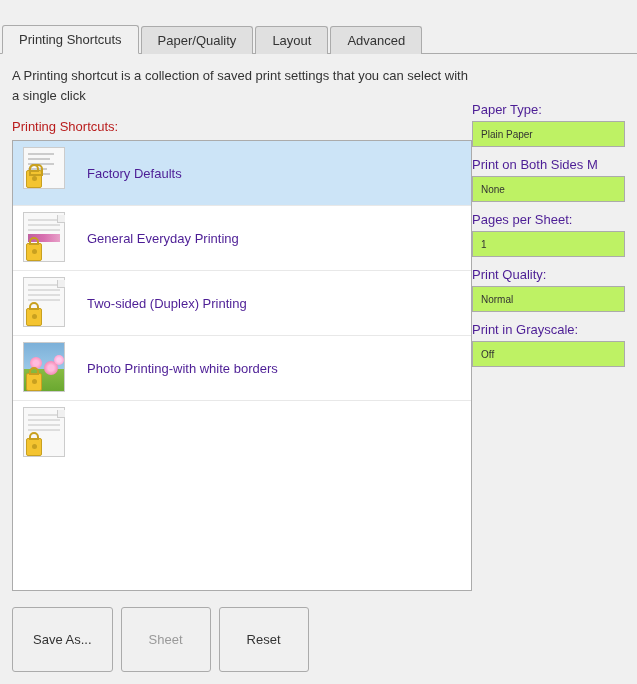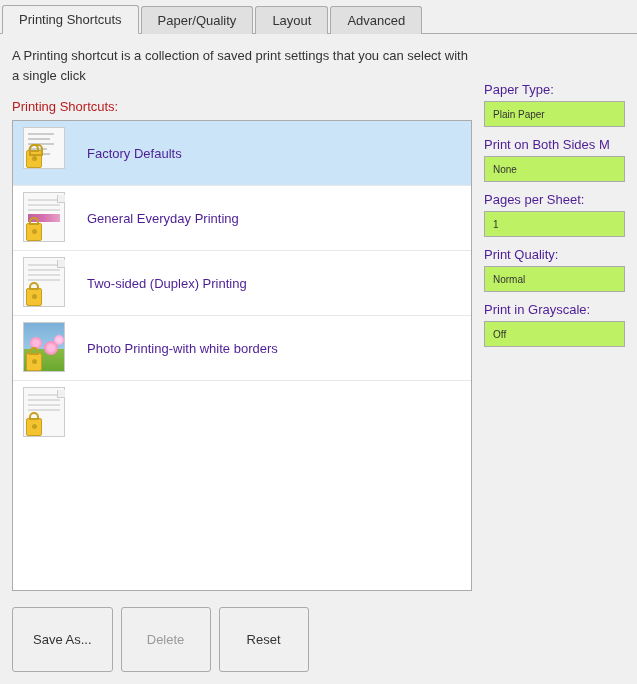--- a/index.html
+++ b/index.html
@@ -43,29 +43,29 @@
       border-radius: 3px 3px 0 0;
       position: relative;
       bottom: -1px;
     }
 
     .tab.active {
       background: #f0f0f0;
       border-bottom: 1px solid #f0f0f0;
       z-index: 2;
       font-weight: 500;
+      margin-top: 20px;
     }
 
     
     .content {
       flex: 1;
       display: flex;
       flex-direction: row;
       padding: 12px 12px 8px 12px;
-      gap: 12px;
     }
 
     
     .left-panel {
       display: flex;
       flex-direction: column;
       width: 460px;
       flex-shrink: 0;
     }
 
@@ -334,17 +334,17 @@
       <div class="prop-value">Normal</div>
 
       <div class="prop-label">Print in Grayscale:</div>
       <div class="prop-value">Off</div>
     </div>
 
   </div>
 
   <div class="button-bar">
     <button class="btn">Save As...</button>
-    <button class="btn disabled" disabled="">Delete</button>
+    <button class="btn disabled" disabled="">Sheet</button>
     <button class="btn">Reset</button>
   </div>
 
 </div>
 
 </body></html>

